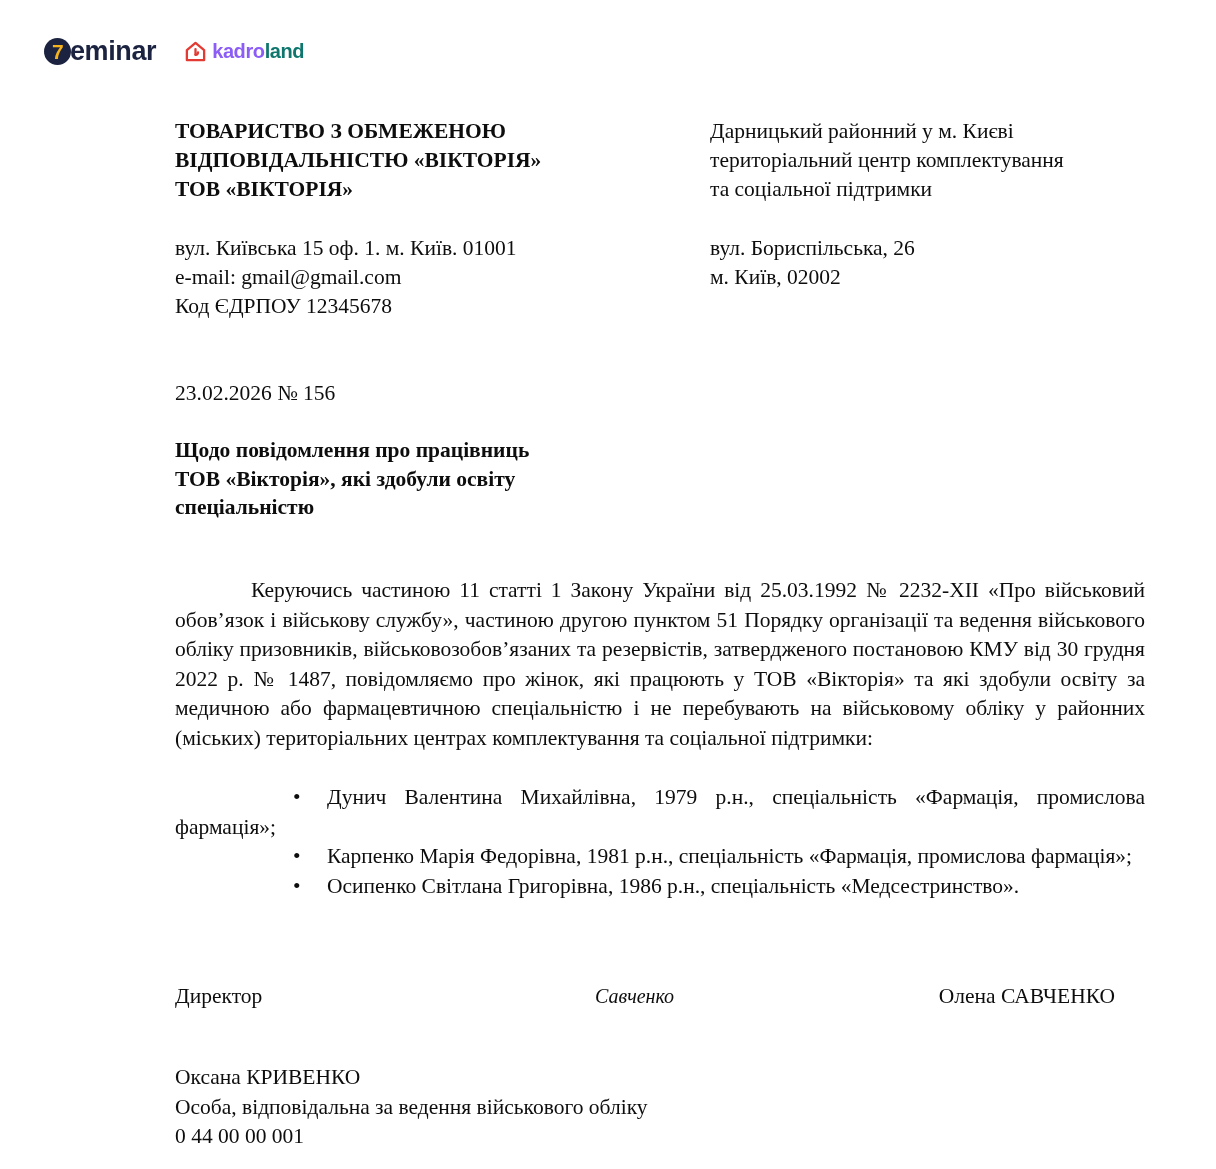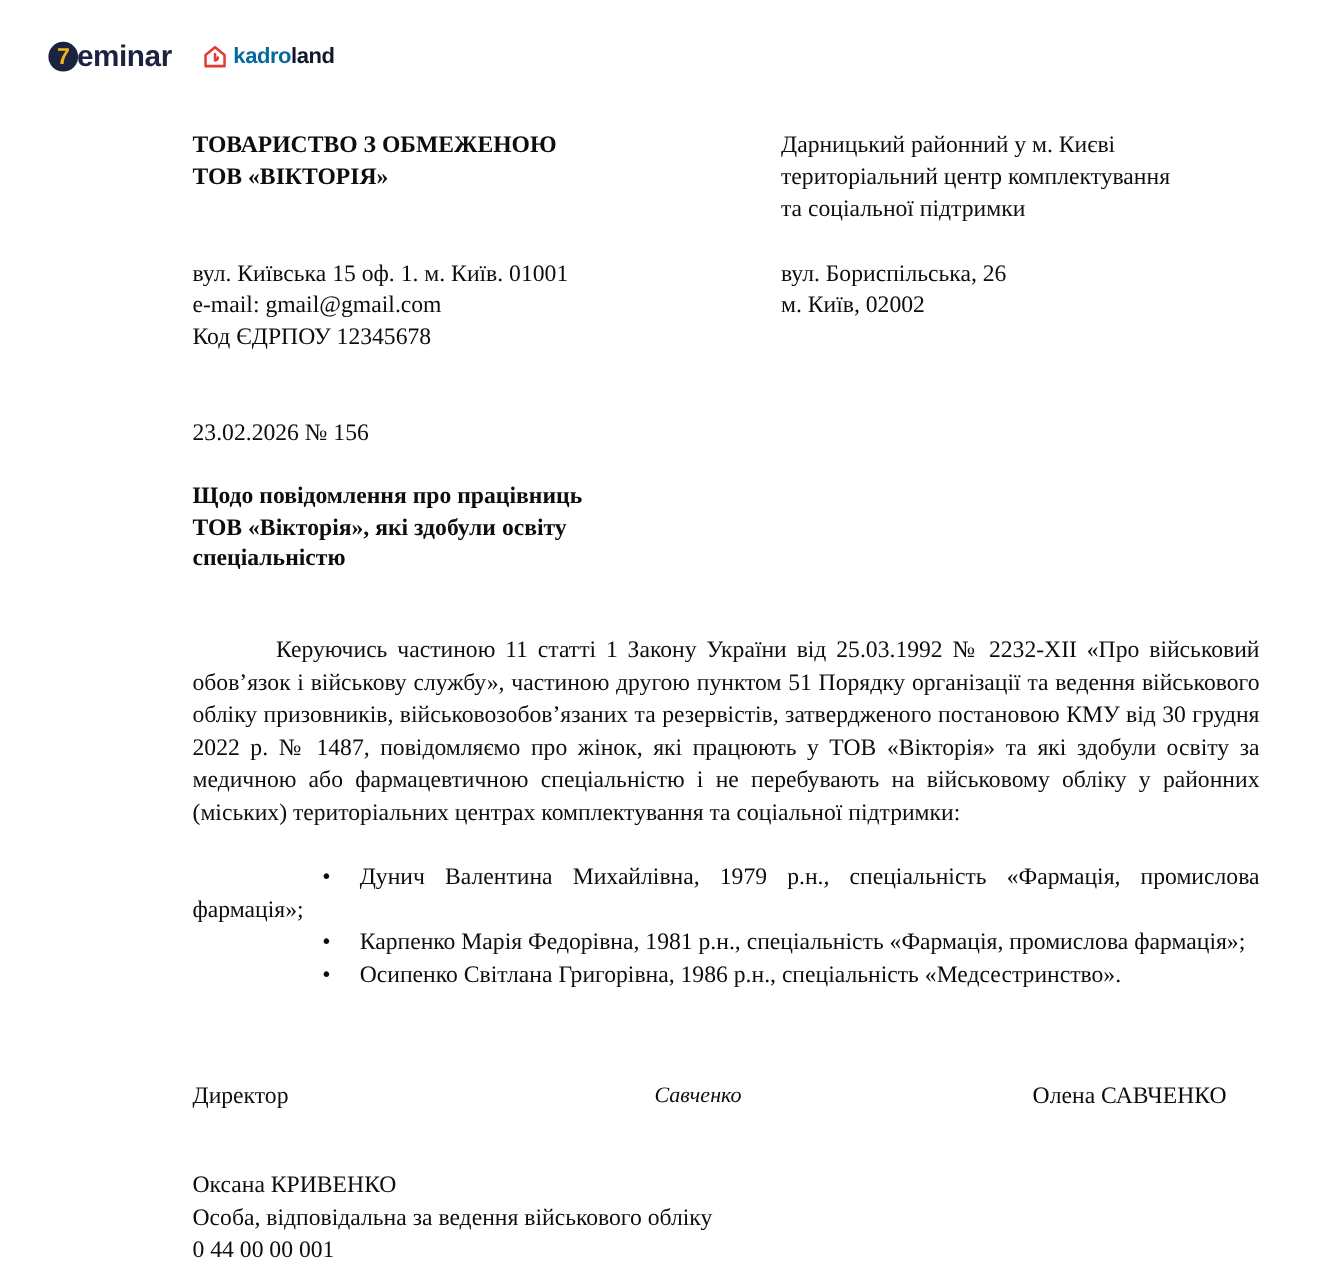--- a/index.html
+++ b/index.html
@@ -57,22 +57,22 @@
     width: 23px;
     height: 23px;
     position: relative;
     margin-right: 4px;
   }
   .kadro-text {
     font-size: 20px;
     font-weight: 700;
     letter-spacing: -0.4px;
   }
-  .kadro-text .k-dark { color: #0369a1; }
-  .kadro-text .k-red  { color: #0f172a; }
+  .kadro-text .k-dark { color: #8b5cf6; }
+  .kadro-text .k-red  { color: #0f766e; }
 
   
   .sheet {
     position: absolute;
     top: 0;
     left: 0;
     width: 1216px;
     height: 1169px;
   }
 
@@ -213,20 +213,21 @@
       <span class="kadro-text">
         <span class="k-dark">kadro</span><span class="k-red">land</span>
       </span>
     </div>
 
   </div>
 
   <div class="head-row">
     <div class="head-left">
       <div>ТОВАРИСТВО З ОБМЕЖЕНОЮ</div>
+      <div>ВІДПОВІДАЛЬНІСТЮ «ВІКТОРІЯ»</div>
       <div>ТОВ «ВІКТОРІЯ»</div>
     </div>
     <div class="head-right">
       <div>Дарницький районний у м. Києві</div>
       <div>територіальний центр комплектування</div>
       <div>та соціальної підтримки</div>
     </div>
   </div>
 
   <div class="addr-row">

